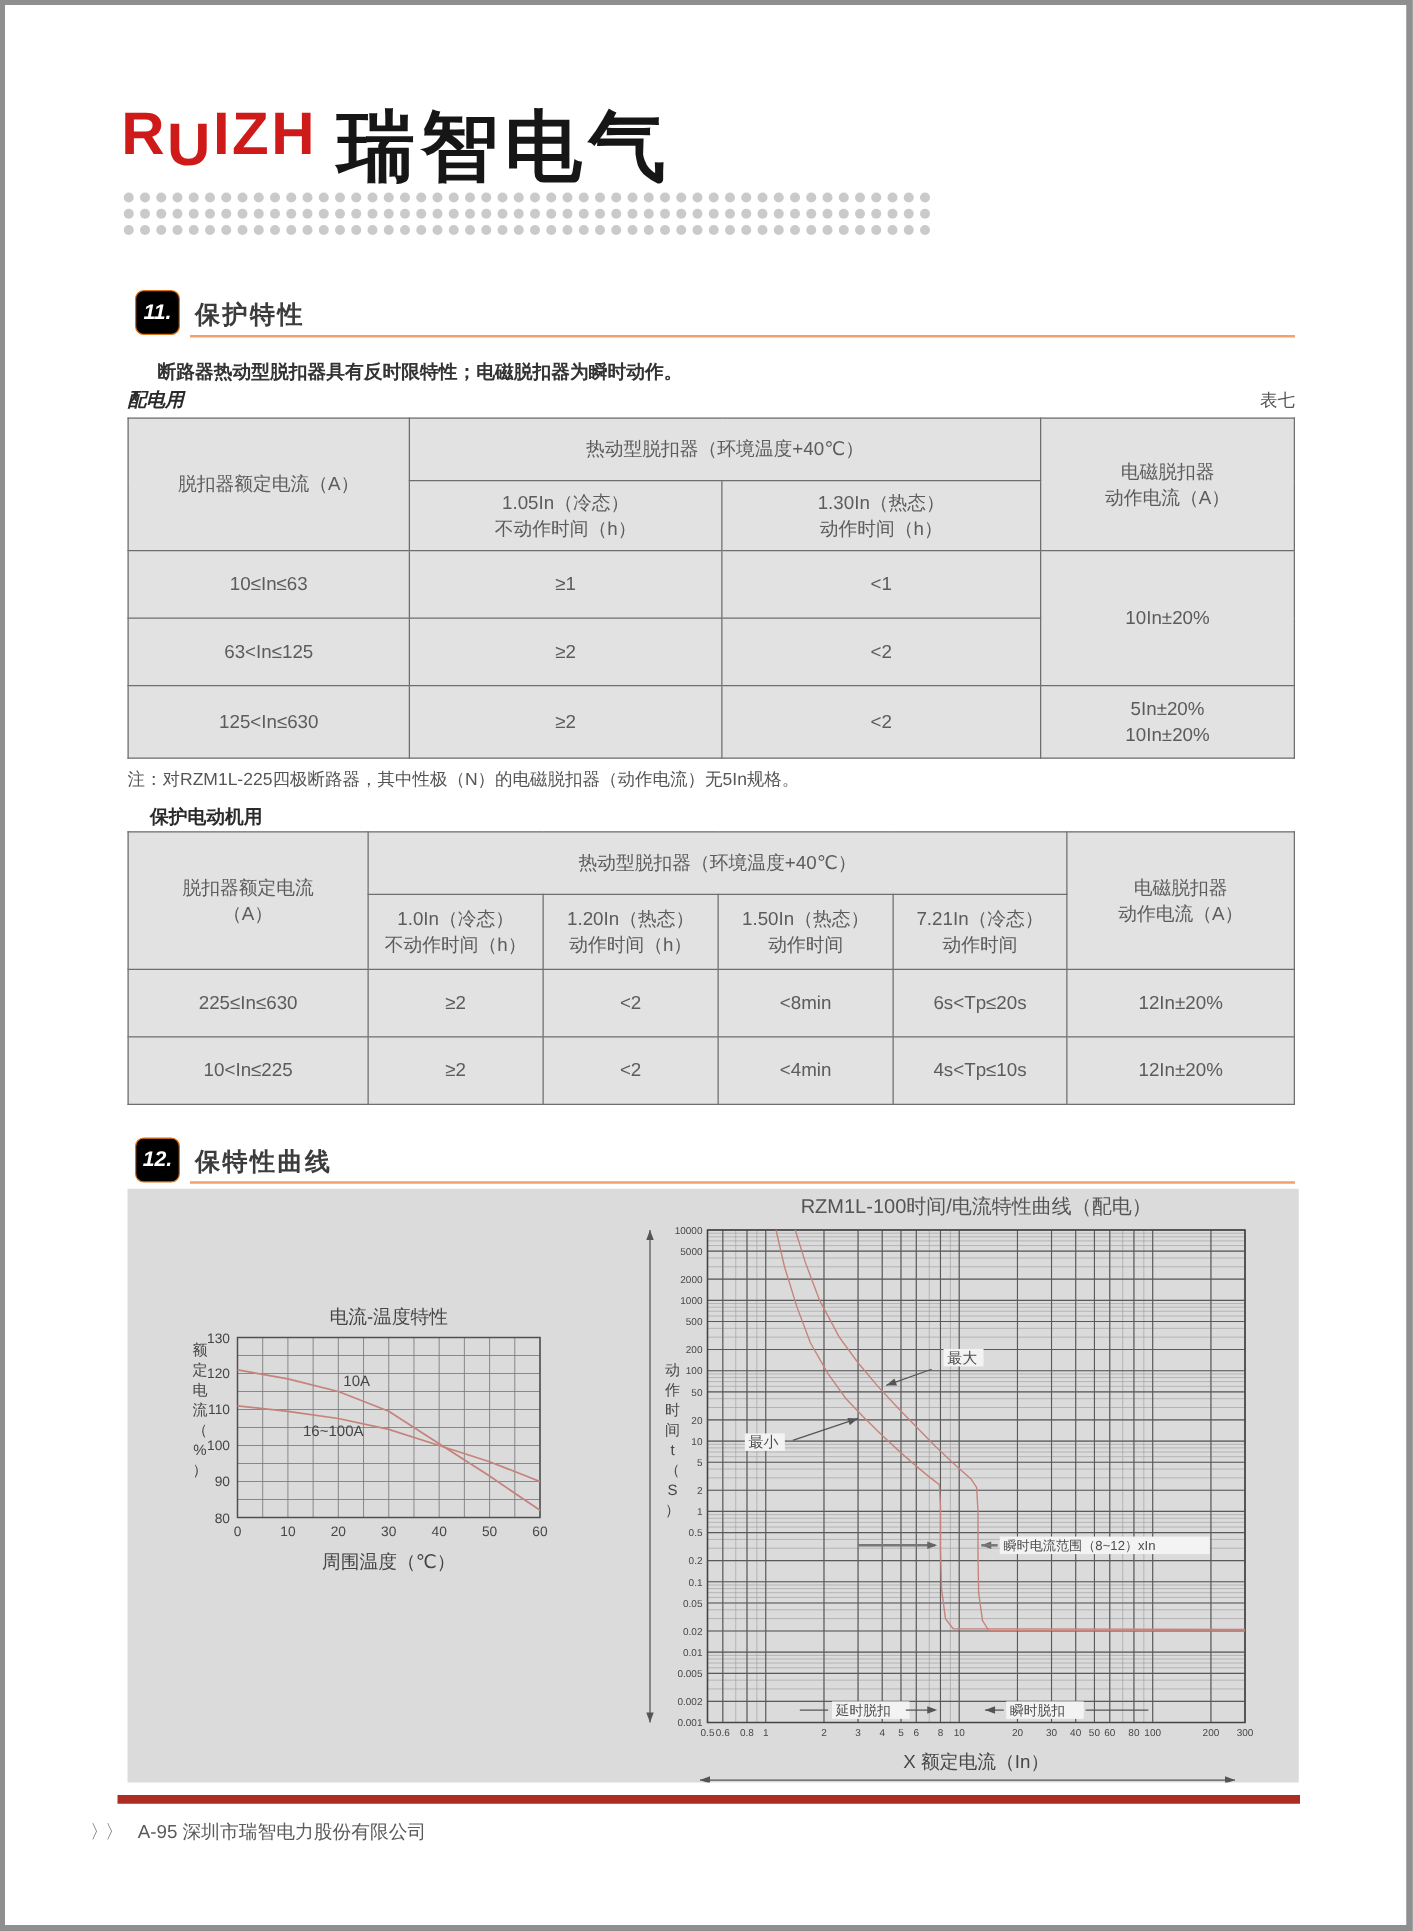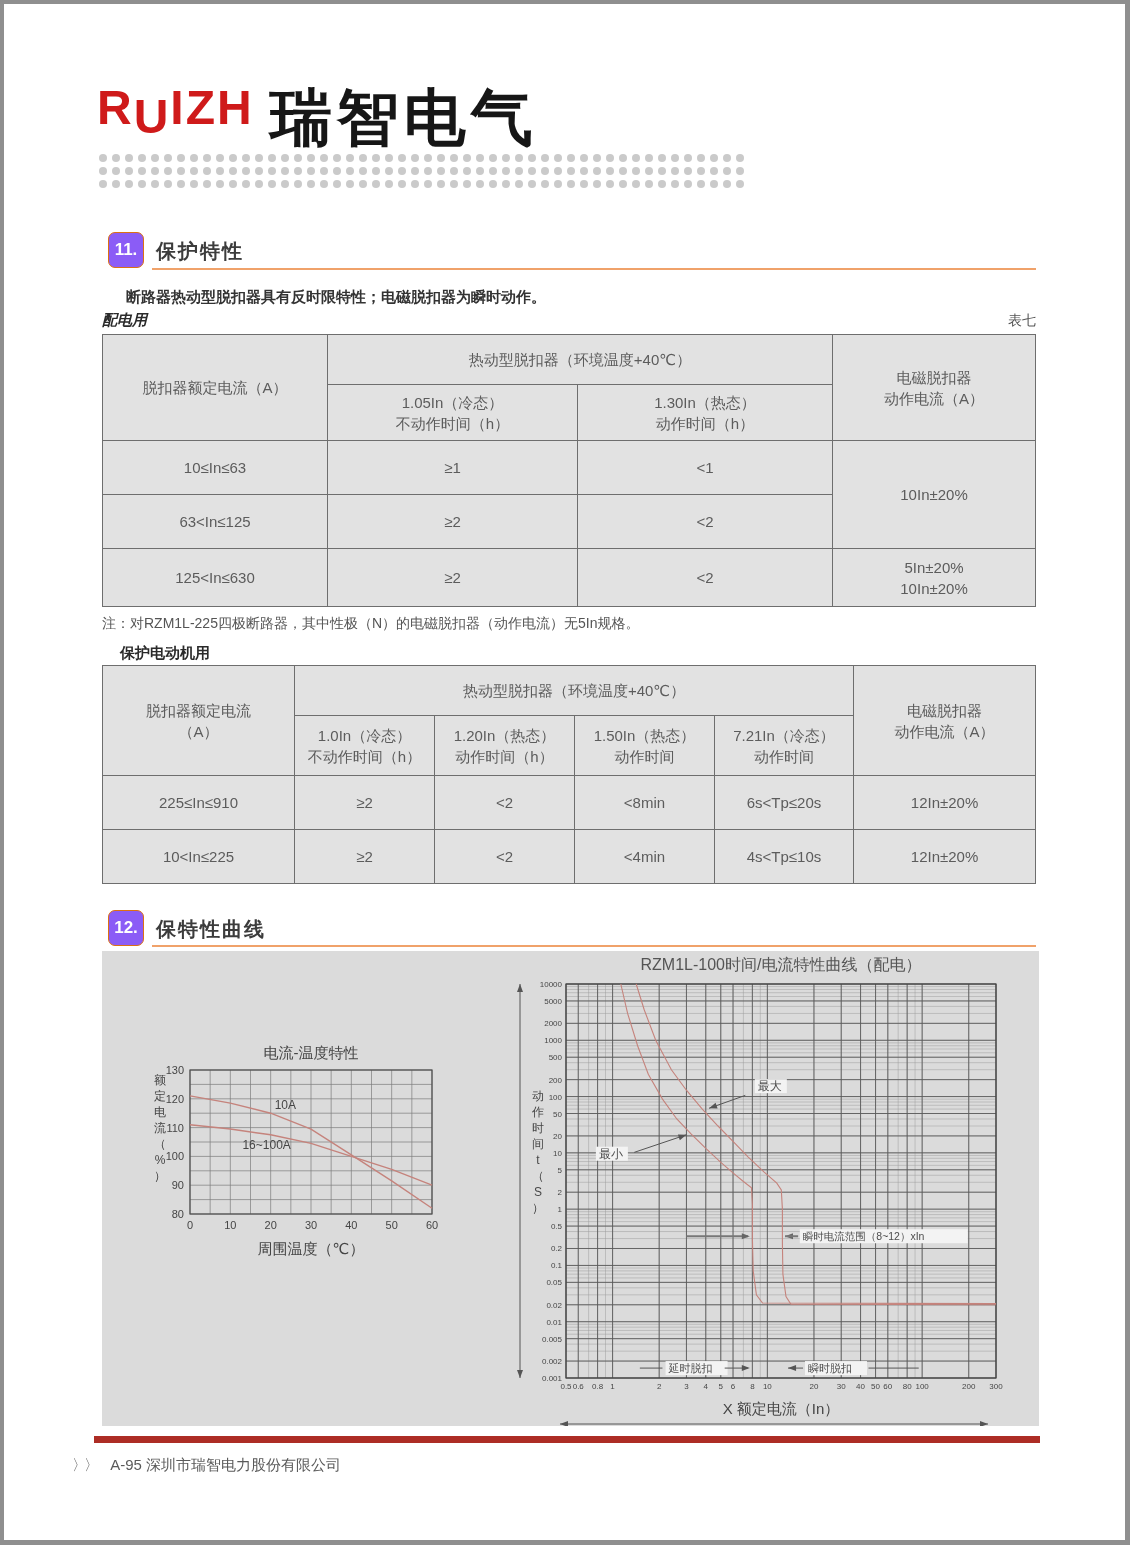--- a/index.html
+++ b/index.html
@@ -7,22 +7,22 @@
   .page{position:absolute;left:4px;top:4px;width:1121px;height:1536px;background:#ffffff;}
   .abs{position:absolute;}
   
   .logo{display:flex;align-items:flex-start;gap:16px;}
   .logo-latin{font-size:48px;font-weight:800;color:#cf1a1a;line-height:1;letter-spacing:2px;}
   .logo-latin .u{display:inline-block;transform:translateY(9px);}
   .logo-cn{font-size:62px;font-weight:800;color:#161616;line-height:1.1;letter-spacing:5px;}
   #dots{display:grid;grid-template-columns:repeat(50,13px);grid-auto-rows:13px;}
   .dot{width:8px;height:8px;border-radius:50%;background:#cacaca;}
   
-  .badge{width:34px;height:34px;background:#8b5cf6;border:1px solid #dd7013;border-radius:7px;color:#fff;
-         font-weight:bold;font-size:17px;display:flex;align-items:center;justify-content:center;}
+  .badge{width:34px;height:34px;background:#000000;border:1px solid #dd7013;border-radius:7px;color:#fff;
+         font-weight:bold;font-size:17px;display:flex;align-items:center;justify-content:center;font-style:italic;}
   .sec-title{font-size:20px;font-weight:bold;color:#3c3c3c;letter-spacing:2px;}
   .sec-line{height:2px;background:#f0a26a;}
   .para{font-size:15px;font-weight:600;color:#333;}
   .tbl-label{font-size:15px;font-weight:bold;color:#2a2a2a;}
   .tbl-tag{font-size:14px;color:#555;}
   .note{font-size:14px;color:#555;}
   
   table.spec{border-collapse:collapse;table-layout:fixed;width:934px;background:#e2e2e2;
              color:#5c5c5c;font-size:15px;text-align:center;}
   table.spec td{border:1px solid #6e6e6e;padding:2px 4px;white-space:pre-line;line-height:1.4;}
@@ -272,21 +272,21 @@
           <td>1.0In（冷态）
 不动作时间（h）</td>
           <td>1.20In（热态）
 动作时间（h）</td>
           <td>1.50In（热态）
 动作时间</td>
           <td>7.21In（冷态）
 动作时间</td>
         </tr>
         <tr style="height:54px">
-          <td>225≤In≤910</td>
+          <td>225≤In≤630</td>
           <td>≥2</td>
           <td>&lt;2</td>
           <td>&lt;8min</td>
           <td>6s&lt;Tp≤20s</td>
           <td>12In±20%</td>
         </tr>
         <tr style="height:54px">
           <td>10&lt;In≤225</td>
           <td>≥2</td>
           <td>&lt;2</td>

